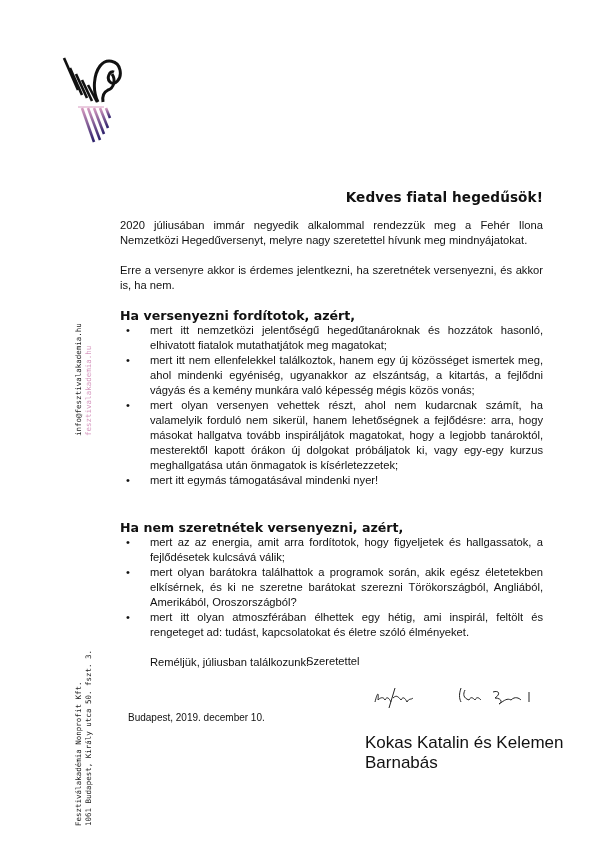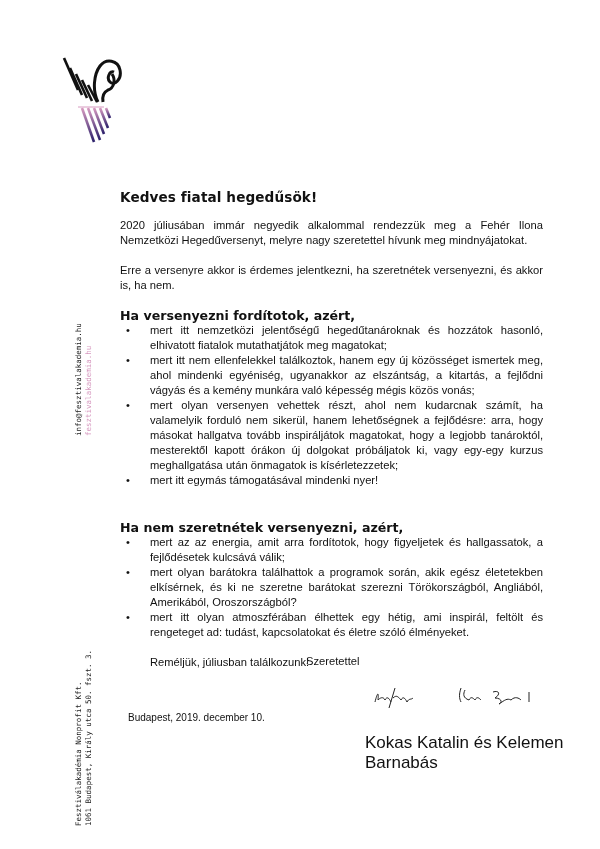--- a/index.html
+++ b/index.html
@@ -9,21 +9,21 @@
     .logo-text { position: absolute; left: 67px; top: 20px; font-family: "DejaVu Sans Mono", monospace; font-size: 19.5px; line-height: 20.5px; font-weight: normal; letter-spacing: 0.2px; }
     .logo-text .l1, .logo-text .l2 { color: #111; }
     .logo-text .l3 { color: #d79ac0; }
 
     .side-contact { position: absolute; left: 74px; top: 436px; transform: rotate(-90deg); transform-origin: 0 0; font-family: "DejaVu Sans Mono", monospace; font-size: 7.5px; line-height: 10px; white-space: nowrap; }
     .side-contact .email { color: #222; }
     .side-contact .web { color: #d79ac0; }
     .side-address { position: absolute; left: 74px; top: 826px; transform: rotate(-90deg); transform-origin: 0 0; font-family: "DejaVu Sans Mono", monospace; font-size: 7.5px; line-height: 10px; white-space: nowrap; color: #222; }
 
     .content { position: absolute; left: 120px; top: 190px; width: 423px; font-size: 11.2px; line-height: 15px; }
-    .title { font-family: "DejaVu Sans", sans-serif; font-weight: bold; font-size: 13.6px; letter-spacing: 0.1px; margin: 0 0 13px 0; }
+    .title { font-family: "DejaVu Sans", sans-serif; font-weight: bold; font-size: 13.6px; letter-spacing: 0.1px; margin: 0 0 13px 0; text-align: right; }
     .para { text-align: justify; margin: 0 0 15px 0; }
     .section-heading { font-family: "DejaVu Sans", sans-serif; font-weight: bold; font-size: 12.6px; margin: 0; line-height: 15px; }
     ul { margin: 0 0 0 0; padding: 0 0 0 30px; list-style: none; }
     li { position: relative; text-align: justify; margin: 0; padding: 0; }
     li .bullet { position: absolute; left: -24px; top: 0; }
     .spacer { height: 32px; }
     .closing { margin: 15px 0 0 30px; }
     .regards { position: absolute; left: 306px; top: 655px; font-size: 11.2px; }
     .date { position: absolute; left: 128px; top: 712px; font-size: 10px; }
     .signatures { position: absolute; left: 365px; top: 680px; width: 180px; height: 30px; }

